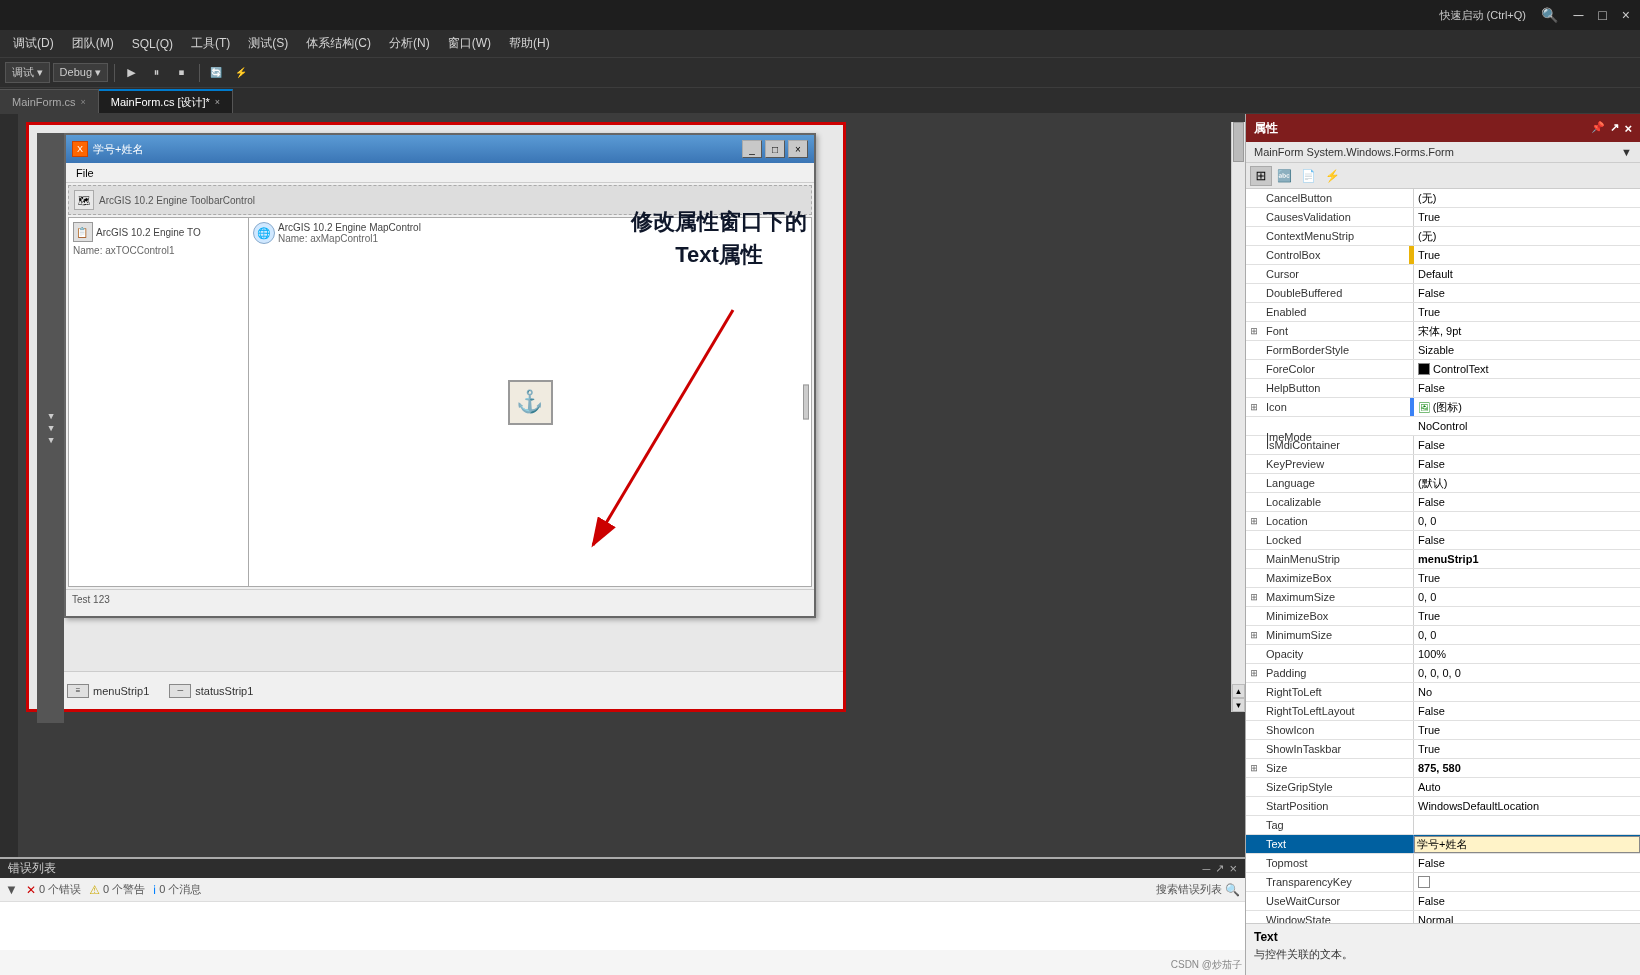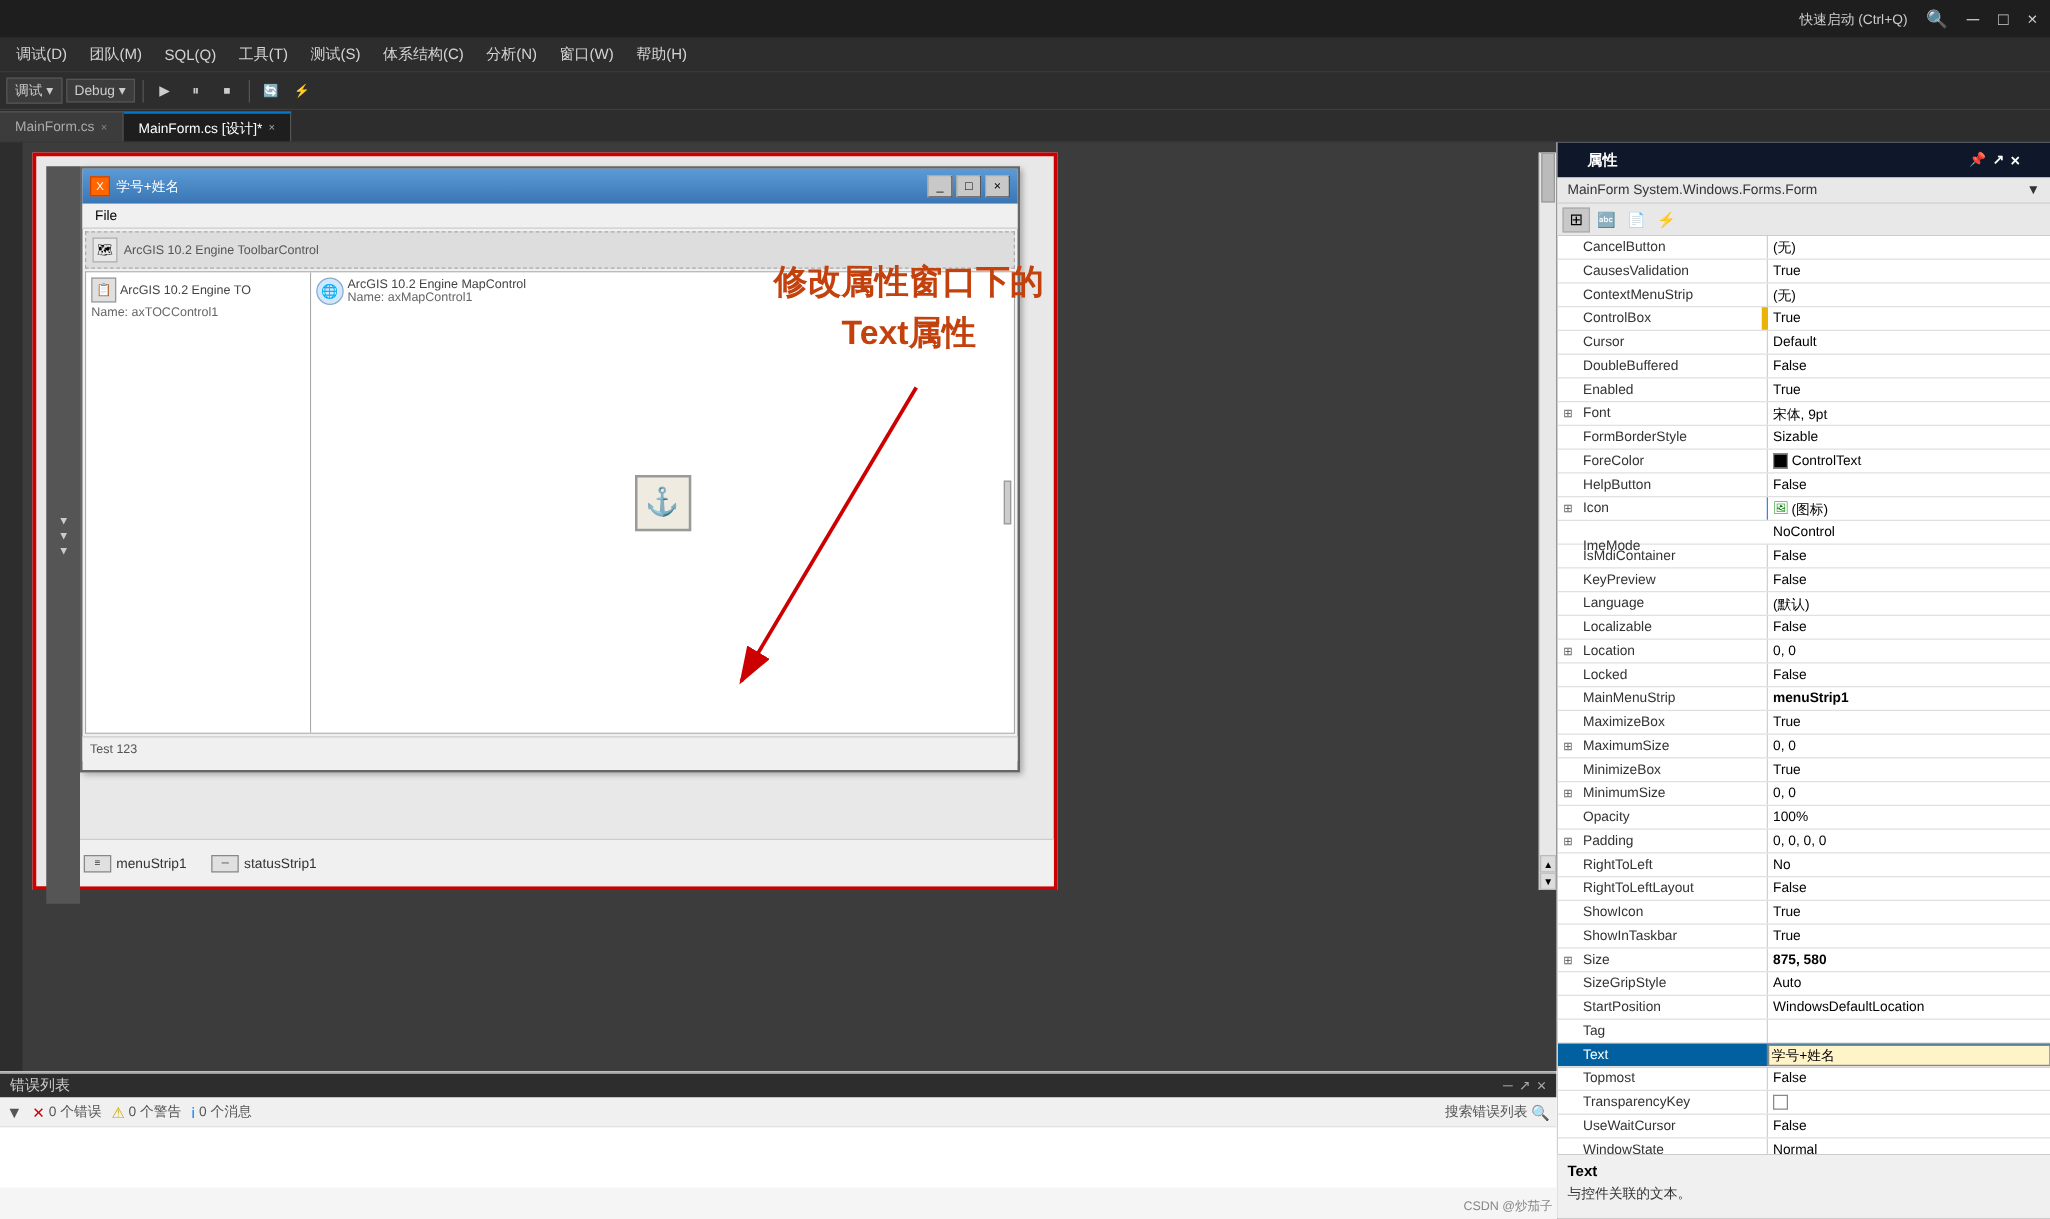--- a/index.html
+++ b/index.html
@@ -105,21 +105,21 @@
 
             <div style="position:absolute; right:2px; top:50%; transform:translateY(-50%); width:6px; height:35px; background:#ccc; border:1px solid #999; cursor:ew-resize;"></div>
           </div>
         </div>
 
         <div style="height:20px; background:#f0f0f0; border-top:1px solid #ccc; display:flex; align-items:center; padding:0 6px; font-size:10px; color:#555; font-family:'Microsoft YaHei',Arial,sans-serif;">
           <span>Test 123</span>
         </div>
       </div>
 
-      <div style="position:absolute; right:8px; top:80px; text-align:center; color:#c2410c; font-size:27px; font-weight:bold; line-height:1.5; font-family:'Microsoft YaHei',SimHei,Arial,sans-serif;">
+      <div style="position:absolute; right:36px; top:80px; text-align:center; color:#0f172a; font-size:22px; font-weight:bold; line-height:1.5; font-family:'Microsoft YaHei',SimHei,Arial,sans-serif;">
         <div>修改属性窗口下的</div>
         <div>Text属性</div>
       </div>
 
       <svg style="position:absolute; right:0; top:0; width:820px; height:590px; pointer-events:none;" xmlns="http://www.w3.org/2000/svg">
         <line x1="710" y1="185" x2="570" y2="420" stroke="#cc0000" stroke-width="3" marker-end="url(#arrowhead)"></line>
         <defs>
           <marker id="arrowhead" markerWidth="10" markerHeight="7" refX="9" refY="3.5" orient="auto">
             <polygon points="0 0, 10 3.5, 0 7" fill="#cc0000"></polygon>
           </marker>
@@ -144,21 +144,21 @@
 
     <div style="position:absolute; top:8px; right:0; width:14px; height:590px; background:#e8e8e8; border-left:1px solid #ccc;">
       <div style="position:absolute; top:0; left:1px; right:1px; height:40px; background:#bbb; border:1px solid #999;"></div>
       <div style="position:absolute; bottom:14px; left:0; right:0; height:14px; background:#ddd; border:1px solid #bbb; display:flex; align-items:center; justify-content:center; font-size:8px; cursor:pointer;">▲</div>
       <div style="position:absolute; bottom:0; left:0; right:0; height:14px; background:#ddd; border:1px solid #bbb; display:flex; align-items:center; justify-content:center; font-size:8px; cursor:pointer;">▼</div>
     </div>
   </div>
 
   <div style="width:395px; background:#f5f5f5; border-left:1px solid #aaa; display:flex; flex-direction:column;">
 
-    <div style="height:28px; background:#0f172a; color:#fff; display:flex; align-items:center; justify-content:space-between; padding:0 24px; font-size:12px; font-weight:bold; font-family:'Microsoft YaHei',Arial,sans-serif;">
+    <div style="height:28px; background:#7f1d1d; color:#fff; display:flex; align-items:center; justify-content:space-between; padding:0 8px; font-size:12px; font-weight:bold; font-family:'Microsoft YaHei',Arial,sans-serif;">
       <span>属性</span>
       <div style="display:flex; gap:5px;">
         <span style="color:#fff; cursor:pointer; font-size:11px;">📌</span>
         <span style="color:#fff; cursor:pointer; font-size:11px;">↗</span>
         <span style="color:#fff; cursor:pointer; font-size:13px;">×</span>
       </div>
     </div>
 
     <div style="padding:4px 8px; font-size:11px; color:#333; background:#e8e8e8; border-bottom:1px solid #ccc; cursor:pointer; display:flex; align-items:center; justify-content:space-between;">
       <span>MainForm System.Windows.Forms.Form</span>
@@ -238,21 +238,21 @@
       </div>
 
       <div style="display:flex; height:19px; border-bottom:1px solid #e0e0e0;">
         <div style="width:16px;"></div>
         <div style="width:152px; padding:0 4px; font-size:11px; color:#333; display:flex; align-items:center; border-right:1px solid #d0d0d0;">HelpButton</div>
         <div style="flex:1; padding:0 4px; font-size:11px; color:#000; display:flex; align-items:center;">False</div>
       </div>
 
       <div style="display:flex; height:19px; border-bottom:1px solid #e0e0e0;">
         <div style="width:16px; display:flex; align-items:center; justify-content:center; font-size:9px; color:#666;">⊞</div>
-        <div style="width:152px; padding:0 4px; font-size:11px; color:#333; display:flex; align-items:center; border-right:1px solid #3b82f6;">Icon</div>
+        <div style="width:152px; padding:0 4px; font-size:11px; color:#333; display:flex; align-items:center; border-right:4px solid #3b82f6;">Icon</div>
         <div style="flex:1; padding:0 4px; font-size:11px; color:#000; display:flex; align-items:center; gap:2px;">
           <span style="font-size:10px; color:#008000;">🖼</span> (图标)
         </div>
       </div>
 
       <div style="display:flex; height:19px; border-bottom:1px solid #e0e0e0;">
         <div style="width:16px;"></div>
         <div style="width:152px; padding:0 4px; font-size:11px; color:#333; display:flex; align-items:center; border-right:1px solid #d0d0d0;margin-top:20px;">ImeMode</div>
         <div style="flex:1; padding:0 4px; font-size:11px; color:#000; display:flex; align-items:center;">NoControl</div>
       </div>

